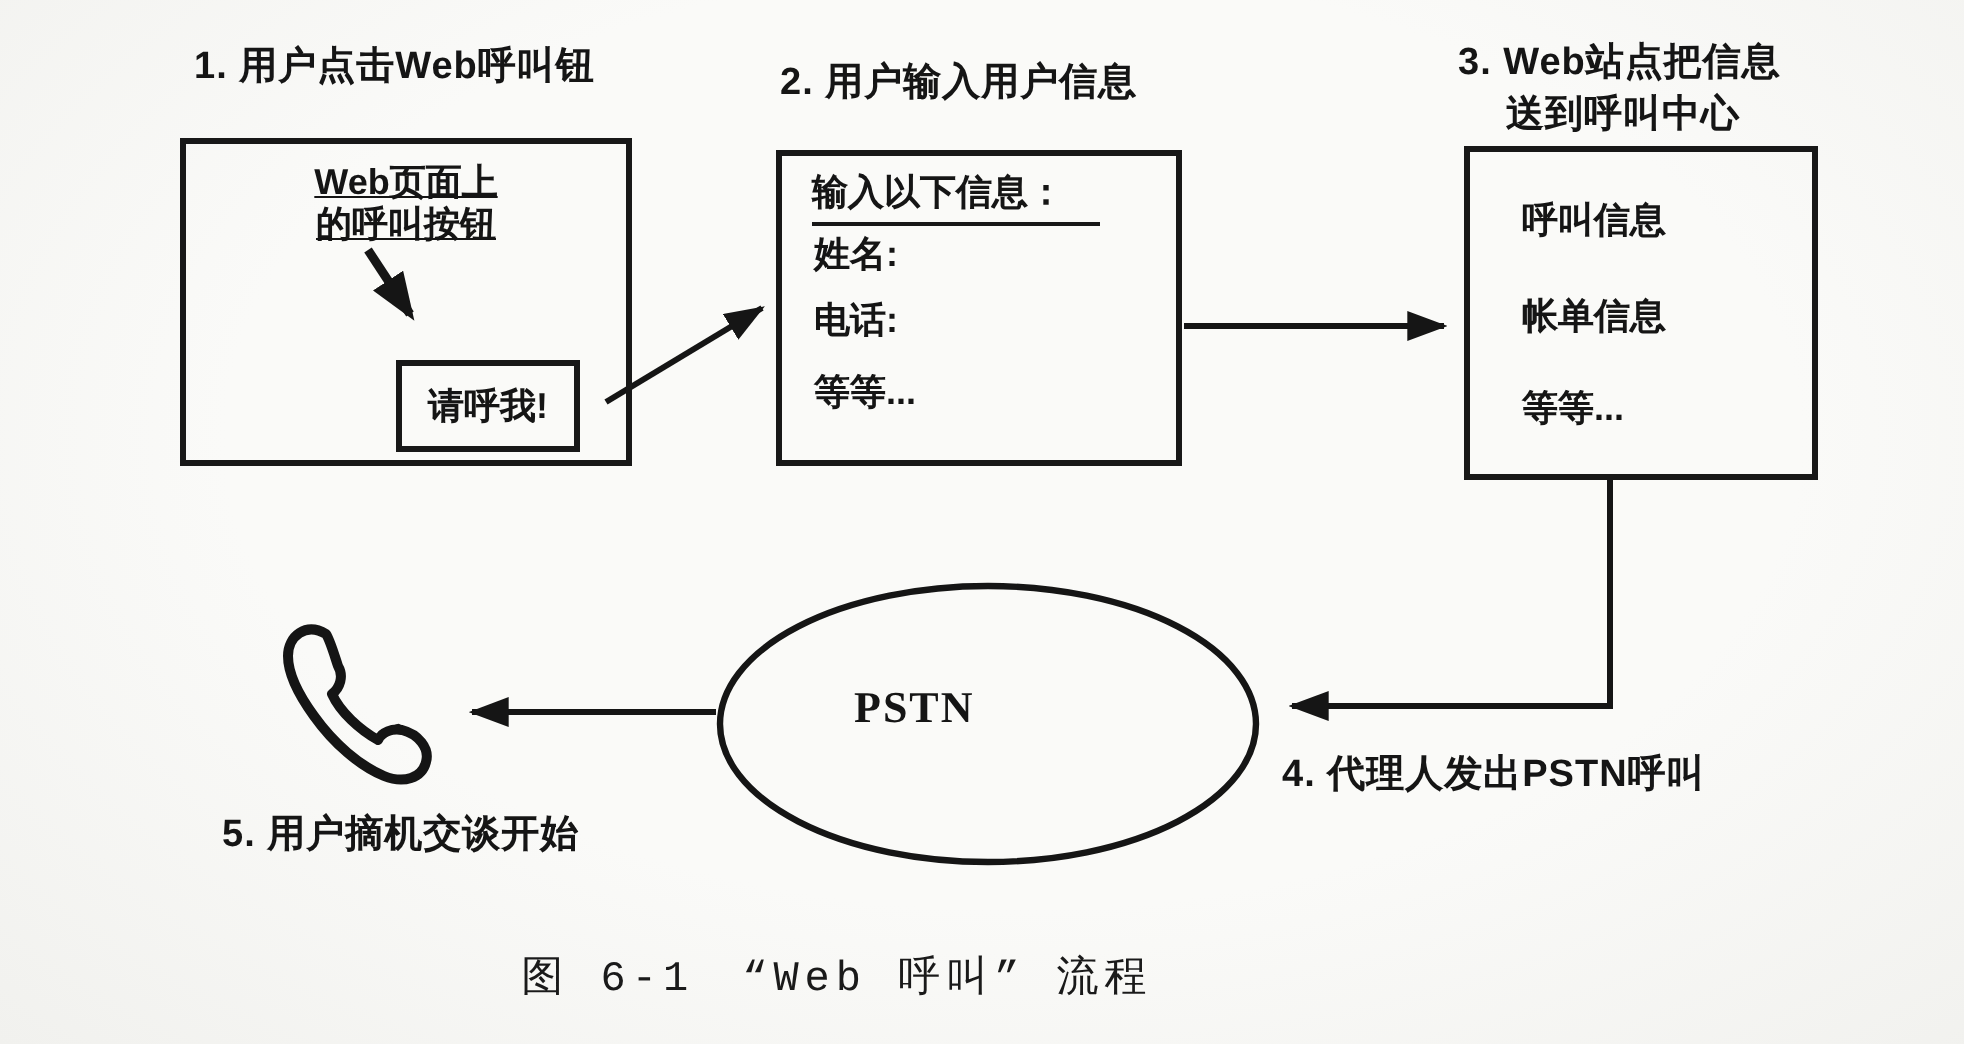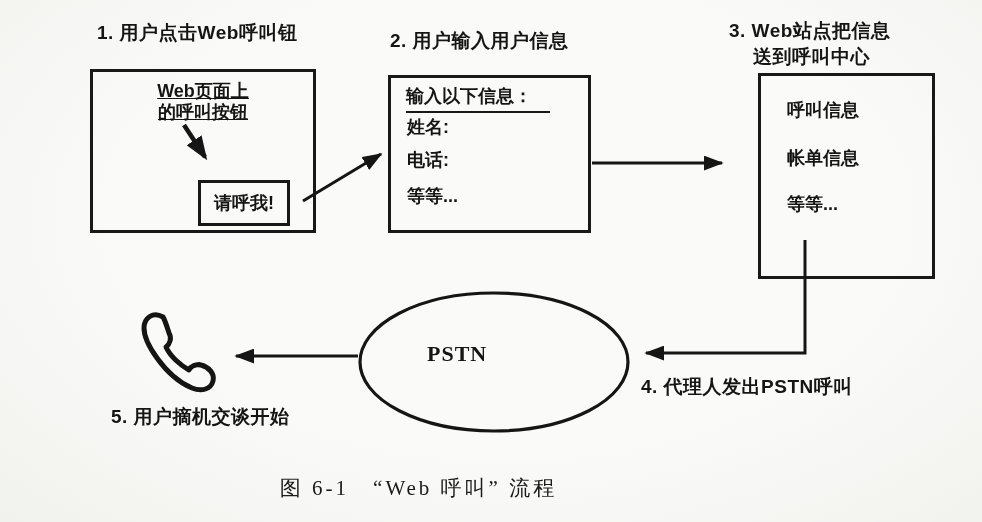--- a/index.html
+++ b/index.html
@@ -77,21 +77,21 @@
     font-family: "Liberation Serif", serif;
     font-size: 22px;
     font-weight: 700;
     letter-spacing: 1px;
   }
   #caption {
     left: 0;
     top: 474px;
     width: 837px;
     text-align: center;
-    font-family: Liberation Serif, serif;
+    font-family: Liberation Mono, monospace;
     font-size: 21px;
     color: #1a1a1a;
   }
   #caption .cap-prefix { letter-spacing: 3px; margin-right: 24px; }
   #caption .cap-title  { letter-spacing: 3px; }
 </style>
 </head>
 <body>
 
 <div id="canvas">
@@ -140,21 +140,21 @@
     <div class="abs" id="call-button">请呼我!</div>
   </div>
 
   <div class="box layer2" style="left:388px; top:75px; width:203px; height:158px;">
     <div class="abs" id="form-title">输入以下信息：</div>
     <div class="abs box-inner-text form-row" style="top:37px;">姓名:</div>
     <div class="abs box-inner-text form-row" style="top:70px;">电话:</div>
     <div class="abs box-inner-text form-row" style="top:106px;">等等...</div>
   </div>
 
-  <div class="box layer2" style="left:732px; top:73px; width:177px; height:206px;margin-left:26px;">
+  <div class="box layer2" style="left:732px; top:73px; width:177px; height:167px;">
     <div class="abs box-inner-text info-row" style="top:22px;">呼叫信息</div>
     <div class="abs box-inner-text info-row" style="top:70px;">帐单信息</div>
     <div class="abs box-inner-text info-row" style="top:116px;">等等...</div>
   </div>
 
   <div class="abs layer2" id="pstn-label">PSTN</div>
 
   <svg class="abs layer2" style="left:129px; top:305px;" width="95" height="100" viewBox="0 0 95 100">
     <path d="M34 12
              c-10 -6 -19 1 -19 11

